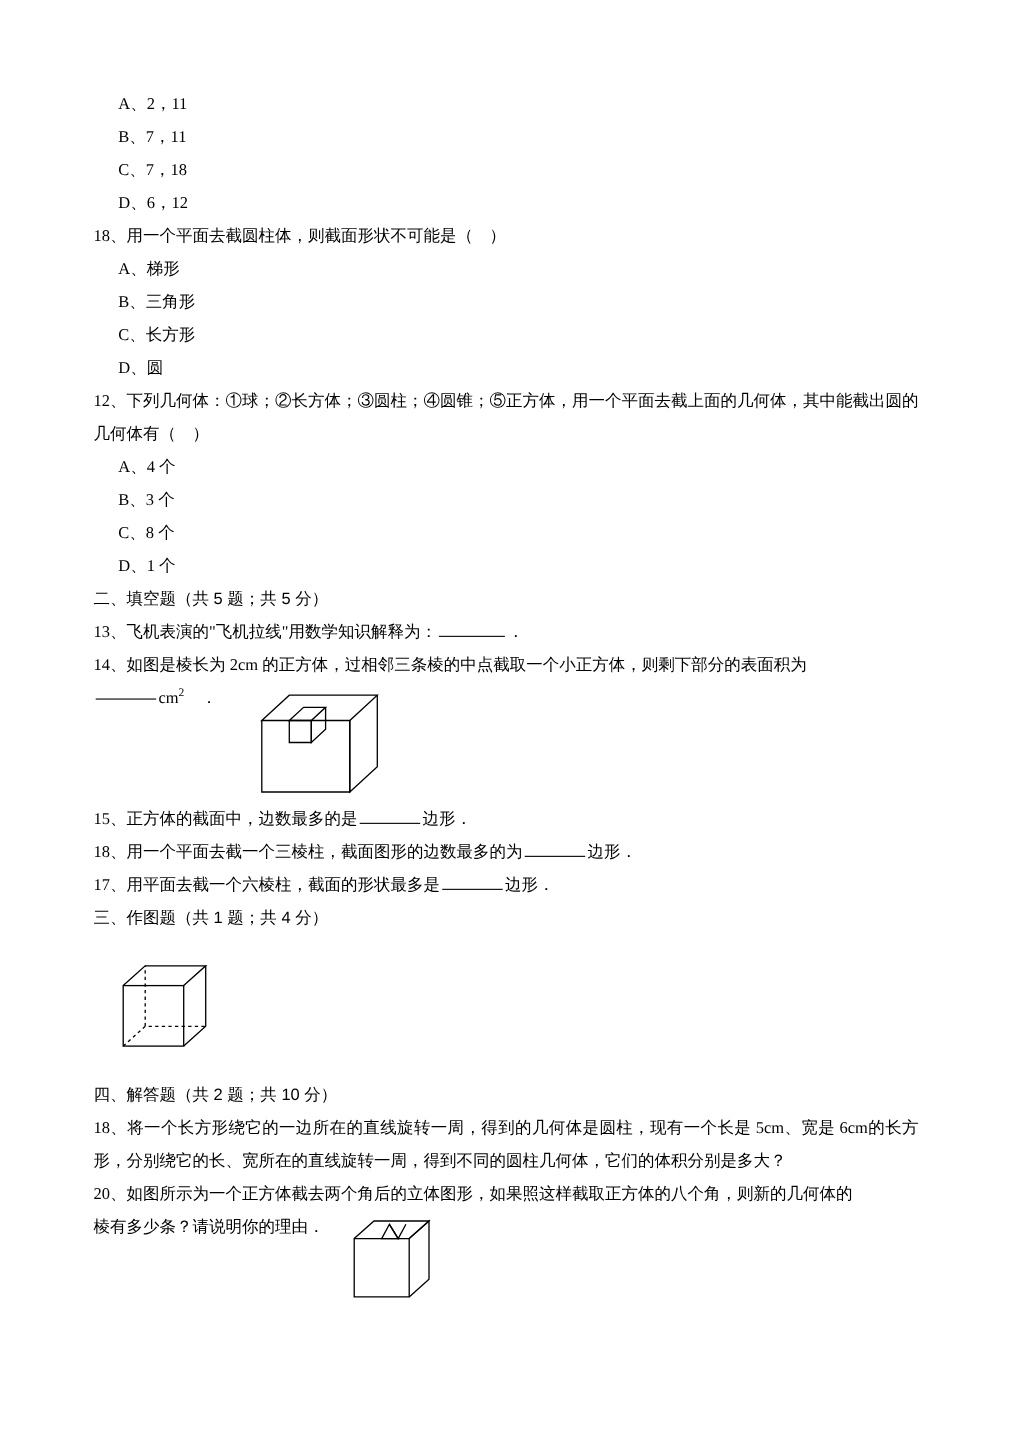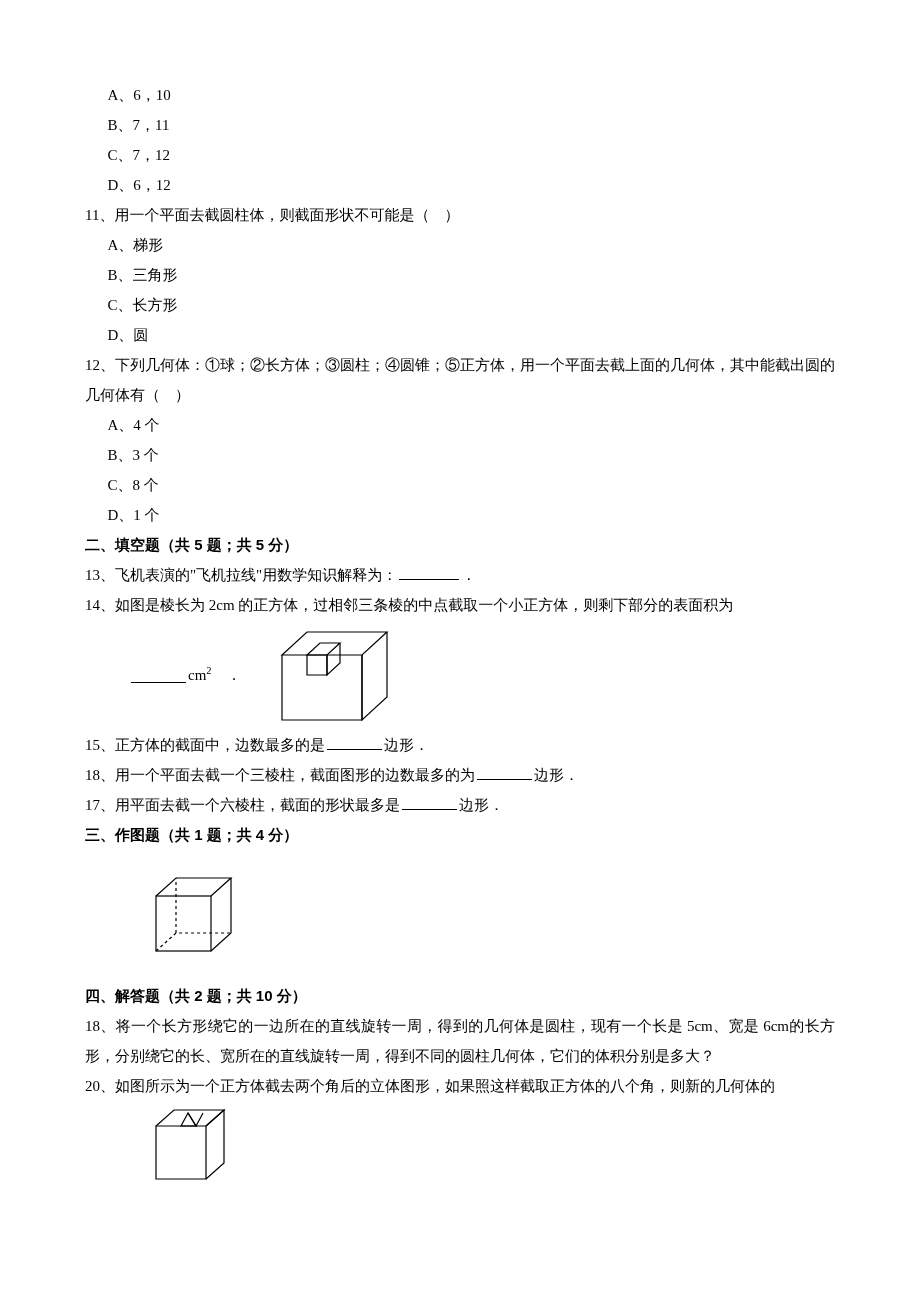--- a/index.html
+++ b/index.html
@@ -13,53 +13,52 @@
       padding: 80px 85px 60px 85px;
       box-sizing: border-box;
     }
     .option {
       padding-left: 1.5em;
     }
     .question {
       text-align: justify;
     }
     .section-header {
-      font-weight: bold;
+      font-weight: normal;
       font-family: "SimHei", "黑体", sans-serif;
     }
     .blank {
       display: inline-block;
       border-bottom: 1px solid #000;
       width: 60px;
       height: 1em;
       vertical-align: baseline;
       margin: 0 2px;
     }
     .blank-short {
       width: 55px;
     }
     .inline-svg {
       vertical-align: middle;
     }
     .q14-line, .q18-line, .q20-line {
       display: flex;
-      align-items: center;
-      margin-left: 44px;
+      align-items: flex-start;
     }
     sup { font-size: 0.7em; }
   </style>
 </head>
 <body>
 
-<div class="option">A、6，10</div>
+<div class="option">A、2，11</div>
 <div class="option">B、7，11</div>
-<div class="option">C、7，12</div>
+<div class="option">C、7，18</div>
 <div class="option">D、6，12</div>
 
-<div class="question">11、用一个平面去截圆柱体，则截面形状不可能是（　）</div>
+<div class="question">18、用一个平面去截圆柱体，则截面形状不可能是（　）</div>
 <div class="option">A、梯形</div>
 <div class="option">B、三角形</div>
 <div class="option">C、长方形</div>
 <div class="option">D、圆</div>
 
 <div class="question">12、下列几何体：①球；②长方体；③圆柱；④圆锥；⑤正方体，用一个平面去截上面的几何体，其中能截出圆的几何体有（　）</div>
 <div class="option">A、4 个</div>
 <div class="option">B、3 个</div>
 <div class="option">C、8 个</div>
 <div class="option">D、1 个</div>
@@ -118,20 +117,21 @@
     </g>
   </svg>
 </div>
 
 <div class="section-header">四、解答题（共 2 题；共 10 分）</div>
 
 <div class="question">18、将一个长方形绕它的一边所在的直线旋转一周，得到的几何体是圆柱，现有一个长是 5cm、宽是 6cm的长方形，分别绕它的长、宽所在的直线旋转一周，得到不同的圆柱几何体，它们的体积分别是多大？</div>
 
 <div class="question">20、如图所示为一个正方体截去两个角后的立体图形，如果照这样截取正方体的八个角，则新的几何体的</div>
 <div class="q20-line">
+  <span>棱有多少条？请说明你的理由．</span>
   <svg class="inline-svg" width="95" height="90" viewBox="0 0 95 90" style="margin-left:12px;">
     <g stroke="#000" stroke-width="1.2" fill="none">
 
       <path d="M 15 25 L 15 78 L 65 78 L 65 25 Z"></path>
 
       <path d="M 15 25 L 33 9 L 83 9 L 65 25"></path>
 
       <path d="M 65 25 L 83 9 L 83 62 L 65 78"></path>
 
       <path d="M 40 25 L 47 12 L 55 25 Z"></path>

